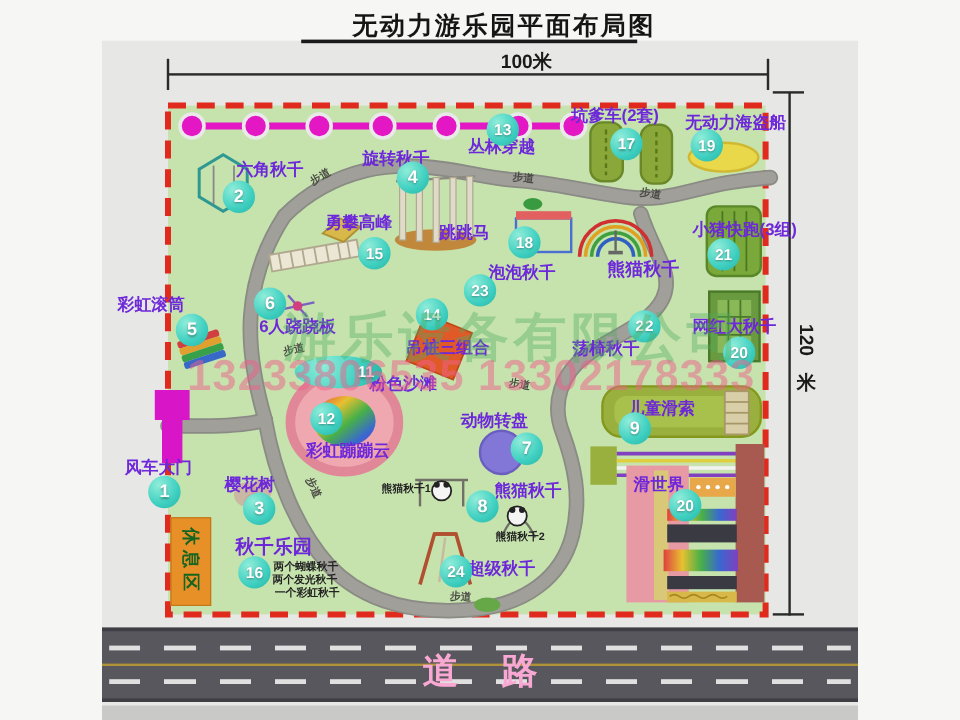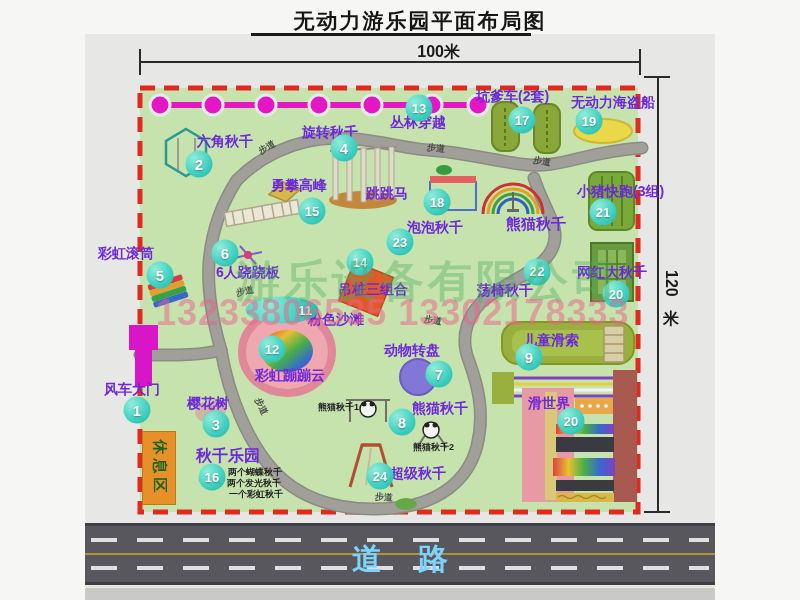--- a/index.html
+++ b/index.html
@@ -49,21 +49,21 @@
               color:rgba(80,170,95,.38);z-index:40;white-space:nowrap;}
   #wm-phone{left:156px;top:292px;font-size:36px;font-weight:bold;letter-spacing:1px;
             color:rgba(238,96,138,.50);z-index:40;white-space:nowrap;}
   
   #road{left:85px;top:523px;width:630px;height:62px;background:var(--road-gray,#57575d);
         border-top:3px solid #3e3e44;border-bottom:3px solid #3e3e44;box-sizing:border-box;z-index:15;}
   .road-dash{position:absolute;left:6px;right:6px;height:4px;
              background:repeating-linear-gradient(90deg,#e0e0e0 0 26px,transparent 26px 46px);}
   #road-center{position:absolute;left:0;right:0;top:27px;height:2px;background:#b09238;}
   #road-label{position:absolute;left:0;right:0;top:13px;text-align:center;font-size:30px;
-              font-weight:bold;color:#7dd3fc;letter-spacing:36px;text-indent:36px;}
+              font-weight:bold;color:#f9a8d4;letter-spacing:36px;text-indent:36px;}
 </style>
 </head>
 <body>
 
 <div id="stage">
 
   <div class="abs" id="panel"></div>
   <div class="abs" id="below-road"></div>
 
   <div class="abs" id="title">无动力游乐园平面布局图</div>

